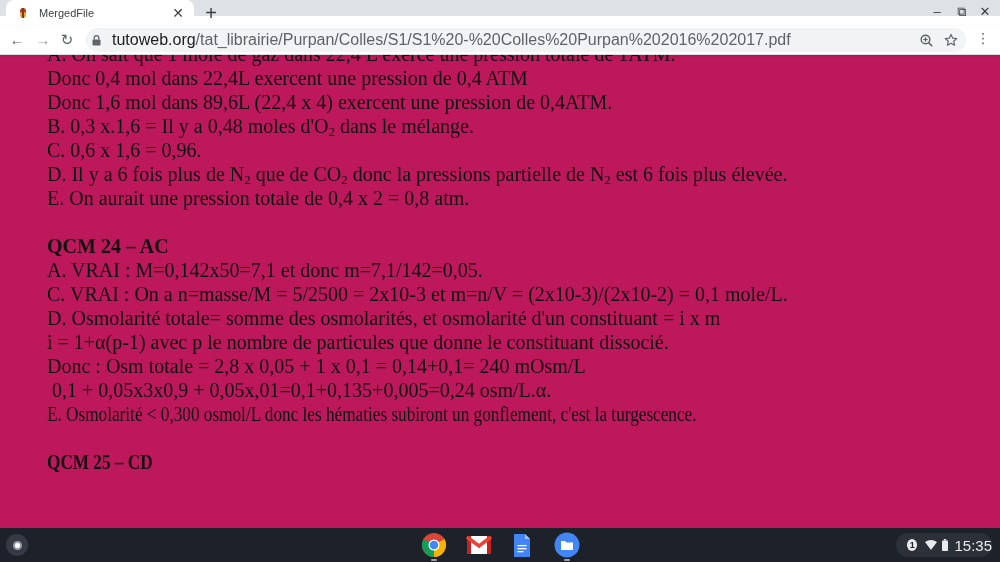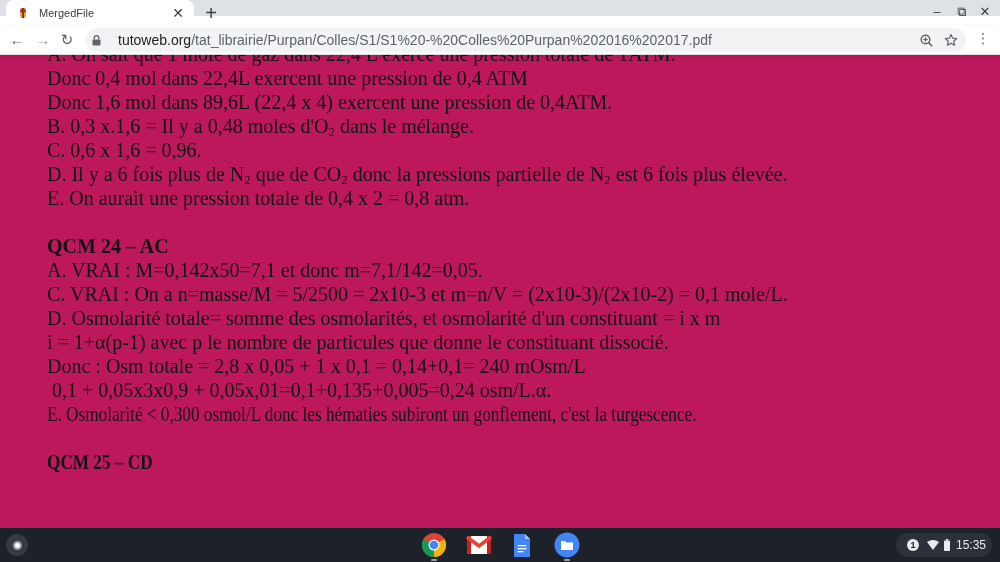--- a/index.html
+++ b/index.html
@@ -12,21 +12,21 @@
   .tab-title { font-size:11px; color:#3c4043; margin-left:10px; flex:1; }
   .tab-close { font-size:14px; color:#3c4043; margin-right:8px; width:16px; text-align:center; cursor:pointer; }
   .new-tab { position:absolute; left:201px; top:2px; font-size:20px; color:#3c4043; width:20px; text-align:center; line-height:22px; cursor:pointer; }
   .win-ctrl { position:absolute; top:4px; font-size:13px; color:#3c4043; width:18px; text-align:center; cursor:pointer; }
 
   
   .toolbar { position:absolute; left:0; top:26px; width:1000px; height:28px; background:#ffffff; border-bottom:1px solid #dadce0; box-shadow:0 1px 3px rgba(0,0,0,0.12); z-index:2; }
   .nav-btn { position:absolute; top:3px; width:22px; height:22px; line-height:22px; text-align:center; font-size:15px; color:#5f6368; cursor:pointer; }
   .omnibox { position:absolute; left:86px; top:2px; width:880px; height:24px; background:#f1f3f4; border-radius:12px; display:flex; align-items:center; }
   .lock { width:10px; margin-left:6px; display:flex; align-items:center; }
-  .url { font-size:14px; color:#5f6368; margin-left:16px; white-space:nowrap; }
+  .url { font-size:16px; color:#5f6368; margin-left:10px; white-space:nowrap; }
   .url .host { color:#202124; }
   .omni-icon { position:absolute; top:4px; width:16px; height:16px; display:flex; align-items:center; justify-content:center; color:#5f6368; cursor:pointer; }
   .menu-dots { position:absolute; left:976px; top:30px; width:12px; text-align:center; font-size:14px; color:#5f6368; cursor:pointer; z-index:3; }
 
   
   .content { position:absolute; left:0; top:54px; width:1000px; height:474px; background:#be185d; overflow:hidden; }
   .doc { position:absolute; left:47px; top:-12px; font-family:"Liberation Serif", serif; font-size:20px; color:#111; }
   .line { height:24px; line-height:24px; white-space:nowrap; }
   .gap { height:24px; }
   .heading { font-weight:bold; }
@@ -34,21 +34,21 @@
   .cond { display:inline-block; transform:scaleX(0.86); transform-origin:left; }
 
   
   .shelf { position:absolute; left:0; top:528px; width:1000px; height:34px; background:#1d212a; }
   .launcher { position:absolute; left:6px; top:6px; width:22px; height:22px; border-radius:50%; background:#353a44; display:flex; align-items:center; justify-content:center; cursor:pointer; }
   .launcher::after { content:""; width:9px; height:9px; border-radius:50%; background:#fff; border:2px solid #9aa0a6; box-sizing:border-box; }
   .app { position:absolute; top:4px; width:26px; height:26px; display:flex; align-items:center; justify-content:center; cursor:pointer; }
   .running { position:absolute; bottom:-3px; left:50%; width:6px; height:2px; margin-left:-3px; background:#9aa0a6; border-radius:1px; }
   .tray { position:absolute; left:896px; top:5px; width:96px; height:24px; border-radius:12px; background:#2c3038; display:flex; align-items:center; cursor:pointer; }
   .notif { width:12px; height:12px; border-radius:50%; background:#e8eaed; color:#202124; font-size:9px; font-weight:bold; text-align:center; line-height:12px; margin-left:11px; }
-  .clock { color:#e8eaed; font-size:12px; margin-left:6px; }
+  .clock { color:#e8eaed; font-size:15px; margin-left:6px; }
 </style>
 </head>
 <body>
 
 <div class="tabstrip">
   <div class="tab">
     <span class="tab-favicon">
       <svg width="12" height="12" viewBox="0 0 12 12">
           <circle cx="6" cy="4" r="3" fill="#c0392b"></circle>
           <circle cx="6" cy="8" r="3" fill="#e6a23c"></circle>

